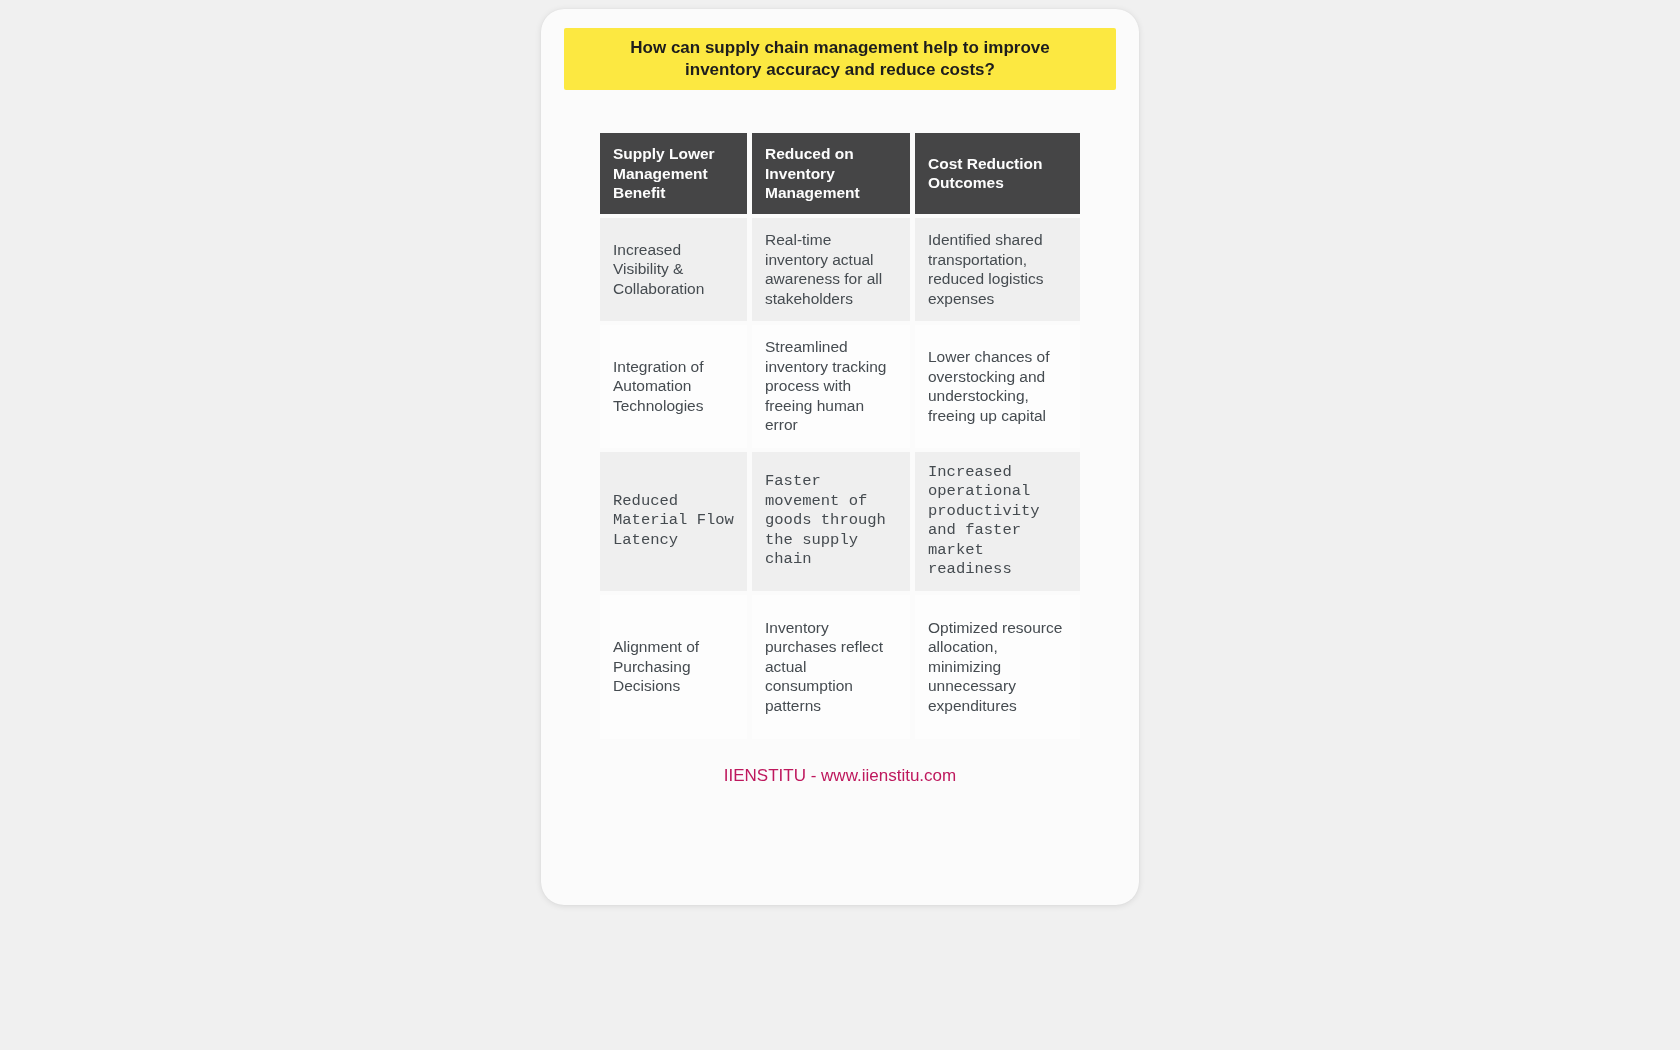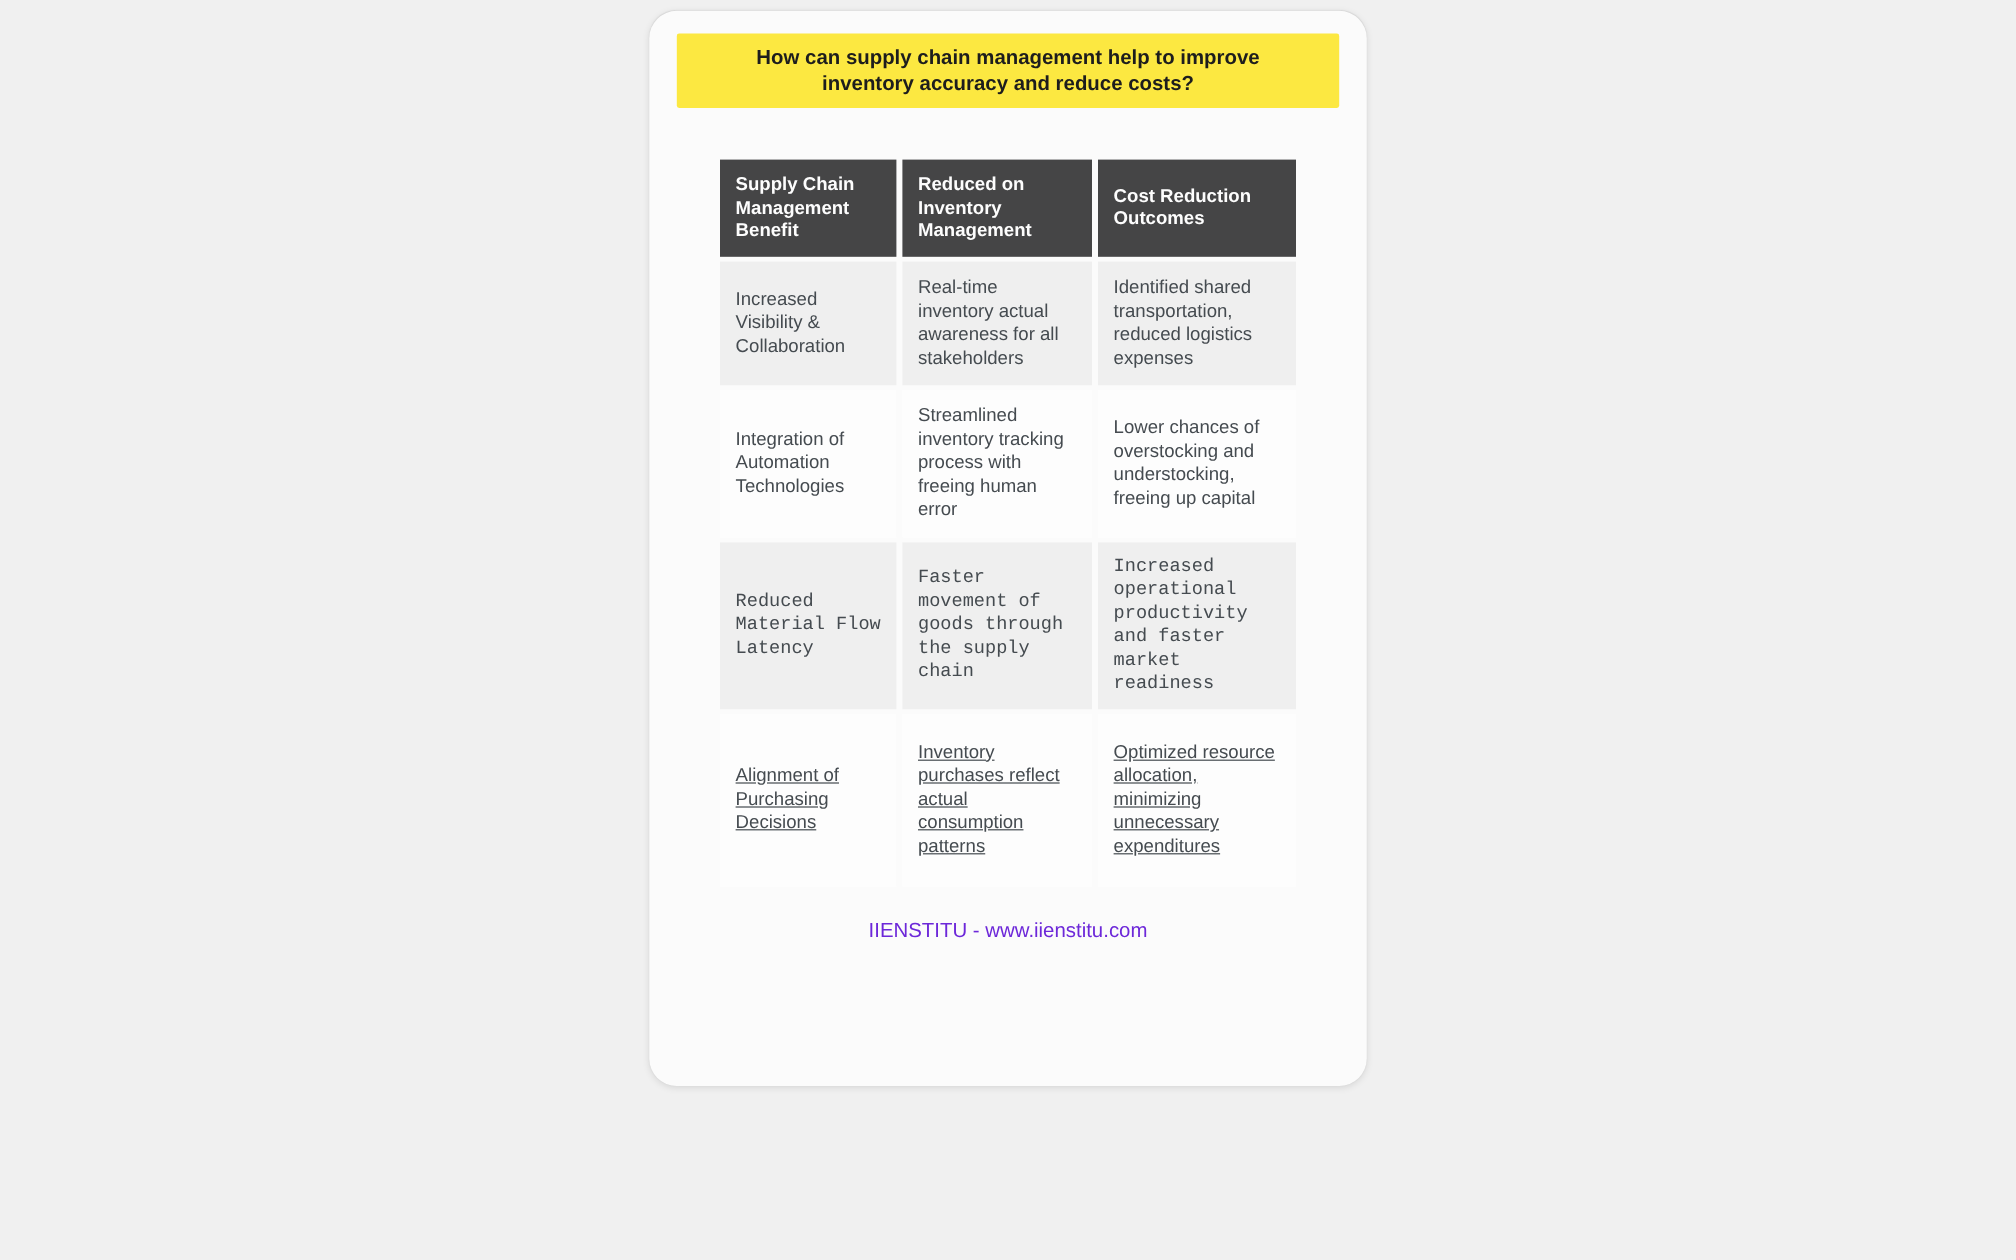--- a/index.html
+++ b/index.html
@@ -59,46 +59,46 @@
     text-align: left;
     vertical-align: middle;
     padding: 11px 13px;
   }
   tbody tr:nth-child(odd) td  { background: #efefef; }
   tbody tr:nth-child(even) td { background: #fdfdfd; }
   tbody tr.r1 td { height: 123px; }
   tbody tr.r2 td { height: 103px; }
   tbody tr.r3 td { height: 123px; }
   tbody tr.r4 td { height: 125px; font-family: Liberation Mono, monospace; }
-  tbody tr.r5 td { height: 144px; text-decoration: underline; }
+  tbody tr.r5 td { height: 144px; }
   .attribution {
     margin-top: 23px;
     text-align: center;
     font-size: 17px;
-    color: #6d28d9;
+    color: #be185d;
   }
 </style>
 </head>
 <body>
 
 <div class="card">
 
   <div class="title-box">
     <h1>How can supply chain management help to improve inventory accuracy and reduce costs?</h1>
   </div>
 
   <table class="benefits">
     <colgroup>
       <col class="c1">
         <col class="c2">
         <col class="c3">
     </colgroup>
     <thead>
       <tr id="header-row">
-          <th>Supply Chain Management Benefit</th>
+          <th>Supply Lower Management Benefit</th>
           <th>Reduced on Inventory Management</th>
           <th>Cost Reduction Outcomes</th>
         </tr>
     </thead>
     <tbody id="table-body">
         <tr class="r2">
           <td>Increased Visibility &amp; Collaboration</td>
           <td>Real-time inventory actual awareness for all stakeholders</td>
           <td>Identified shared transportation, reduced logistics expenses</td>
         </tr>

